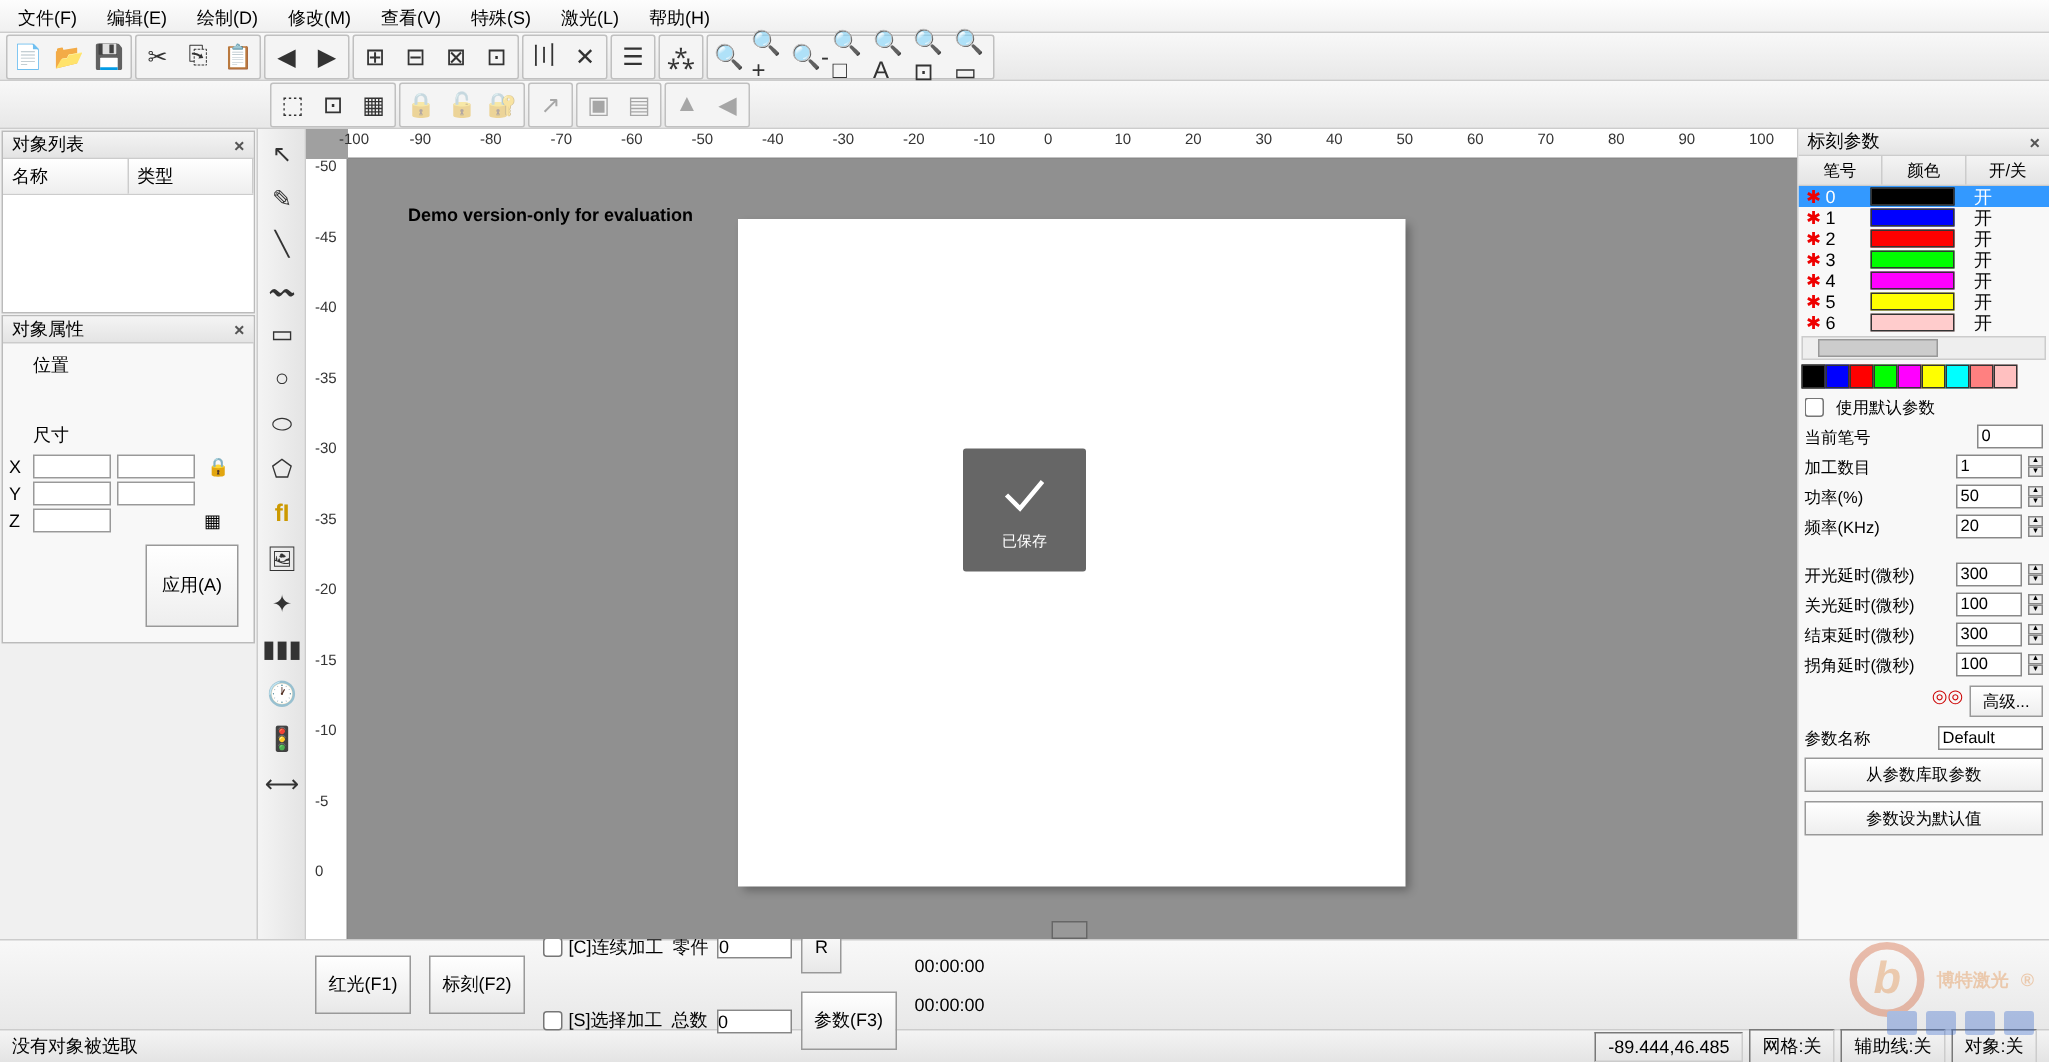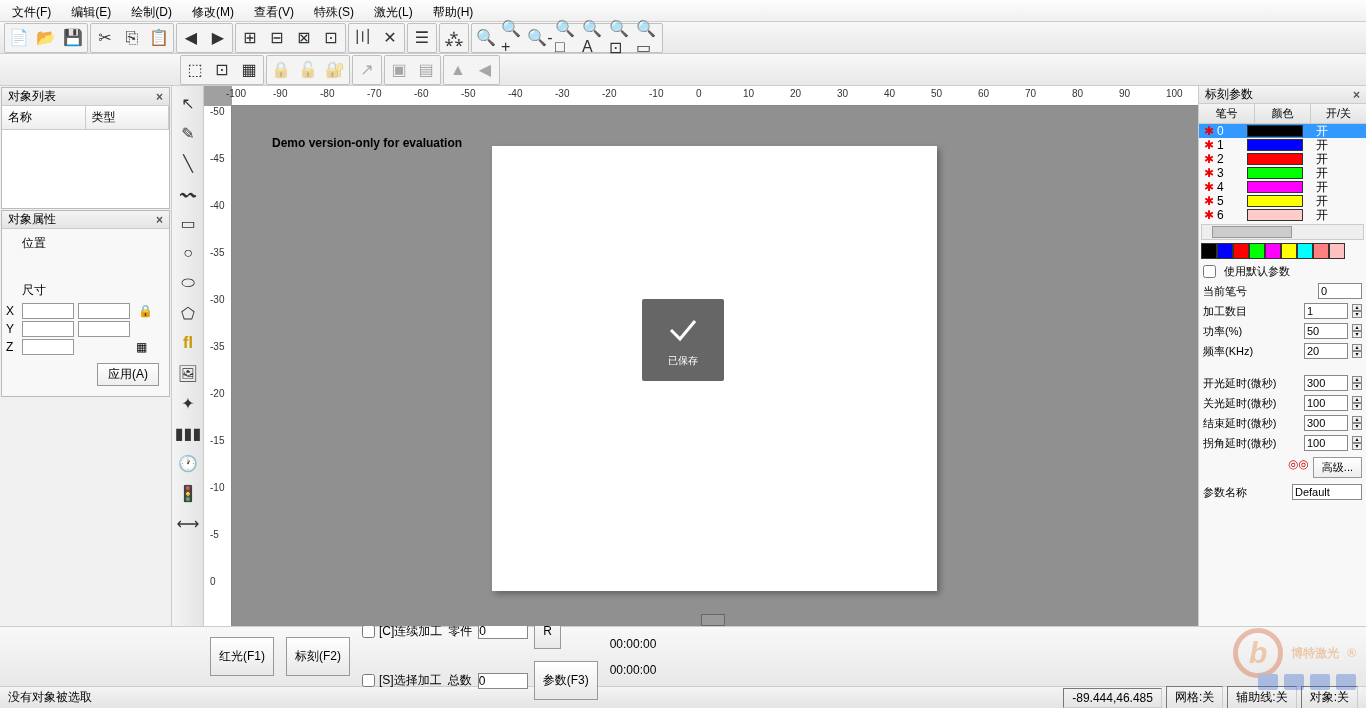--- a/index.html
+++ b/index.html
@@ -26,21 +26,21 @@
 .obj-list-hdr { display: flex; border-bottom: 1px solid #ccc; background: #fff; }
 .obj-list-hdr span { flex: 1; padding: 3px 6px; border-right: 1px solid #ccc; background: linear-gradient(#fff,#eee); }
 .obj-list-body { height: 78px; background: #fff; }
 
 .obj-prop { padding: 4px; }
 .prop-hdr-row { display: flex; gap: 30px; padding: 2px 16px; flex-direction: column; }
 .prop-row { display: flex; align-items: center; gap: 4px; margin: 2px 0; }
 .prop-row label { width: 12px; }
 .prop-row input { width: 52px; height: 16px; border: 1px solid #999; background: #fff; }
 .apply-row { text-align: right; padding: 6px; }
-.apply-btn { padding: 2px 10px; border: 1px solid #999; background: linear-gradient(#fff,#eee); cursor: pointer; }
+.apply-btn { padding: 18px 10px; border: 1px solid #999; background: linear-gradient(#fff,#eee); cursor: pointer; }
 
 
 .vtoolbar { width: 32px; background: linear-gradient(to right, #f4f4f4, #e4e4e4); border-right: 1px solid #ccc; display: flex; flex-direction: column; gap: 0; padding: 2px; }
 .vtoolbar .tbtn { width: 28px; height: 28px; margin: 1px 0; }
 
 
 .canvas-wrap { flex: 1; position: relative; background: #a0a0a0; overflow: hidden; }
 .ruler-h { position: absolute; top: 0; left: 28px; right: 0; height: 20px; background: #fff; border-bottom: 1px solid #888; display: flex; }
 .ruler-v { position: absolute; top: 20px; left: 0; width: 28px; bottom: 0; background: #fff; border-right: 1px solid #888; }
 .ruler-h span { position: absolute; top: 2px; font-size: 10px; color: #333; }
@@ -427,20 +427,24 @@
       </div>
 
     <div class="btn-block">
         <span style="color:#c00;">◎◎</span>
         <button>高级...</button>
       </div>
     <div class="param-row">
         <label>参数名称</label>
         <input type="text" style="width: 70px;" value="Default">
       </div>
+    <div style="padding:0 4px;">
+      <button class="wide-btn">从参数库取参数</button>
+      <button class="wide-btn">参数设为默认值</button>
+    </div>
   </div>
 </div>
 
 <div class="bottom-bar" style="padding-left:210px;">
   <button>红光(F1)</button>
   <button>标刻(F2)</button>
   <div class="bottom-group">
     <div class="row">
         <label>
           <input type="checkbox" style="">

